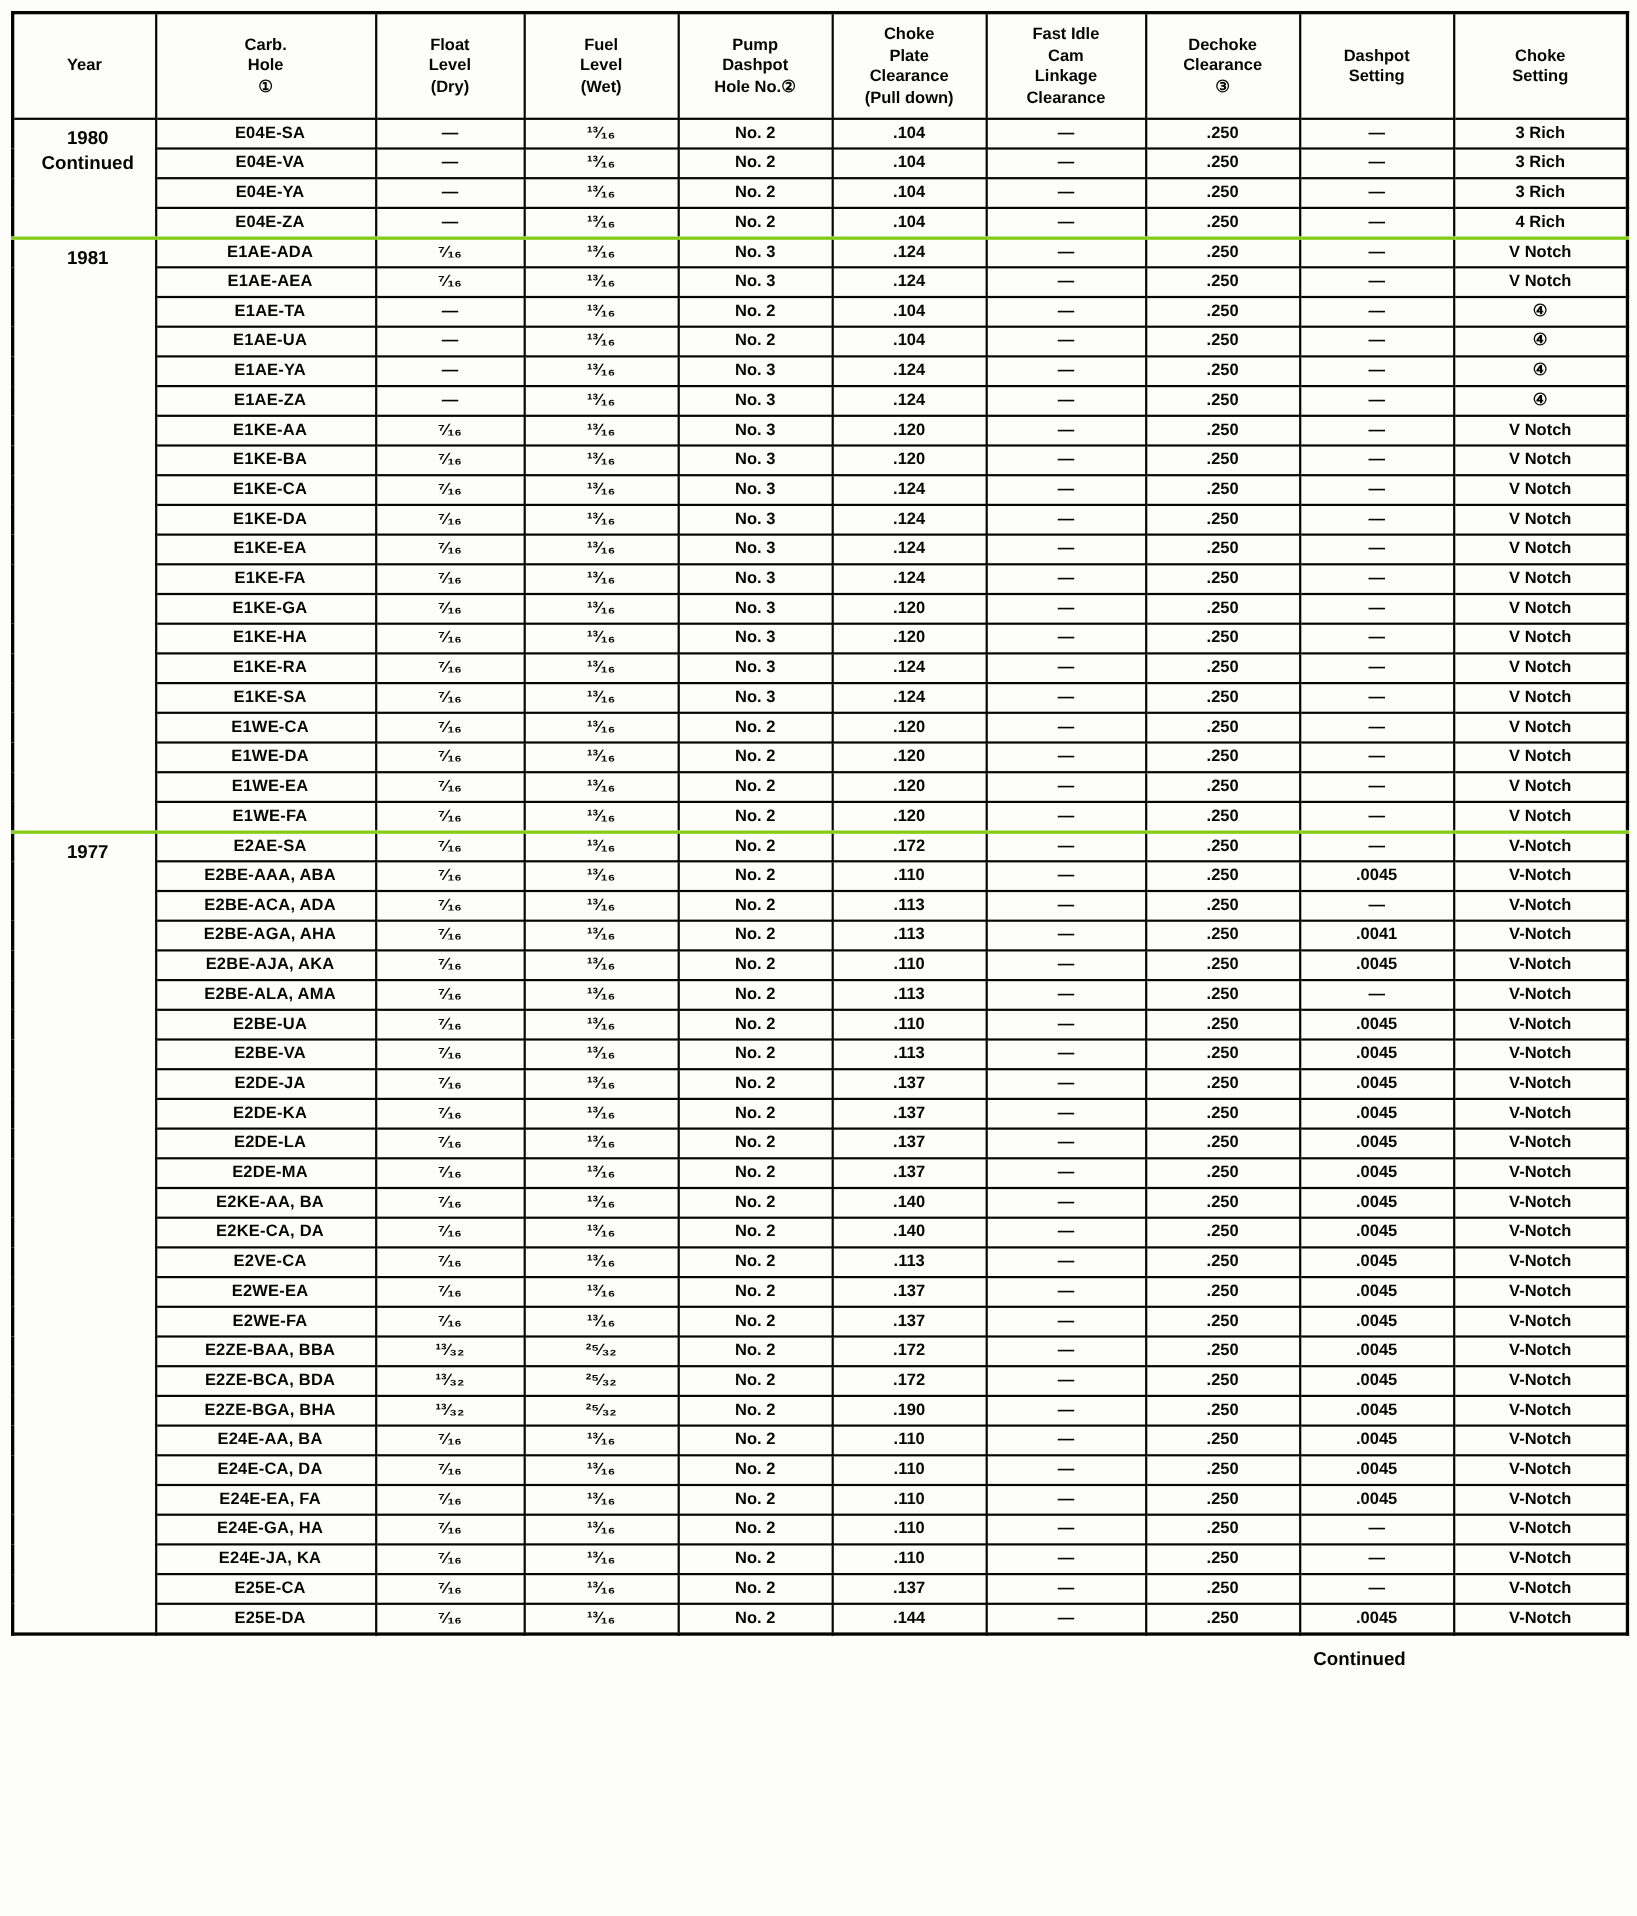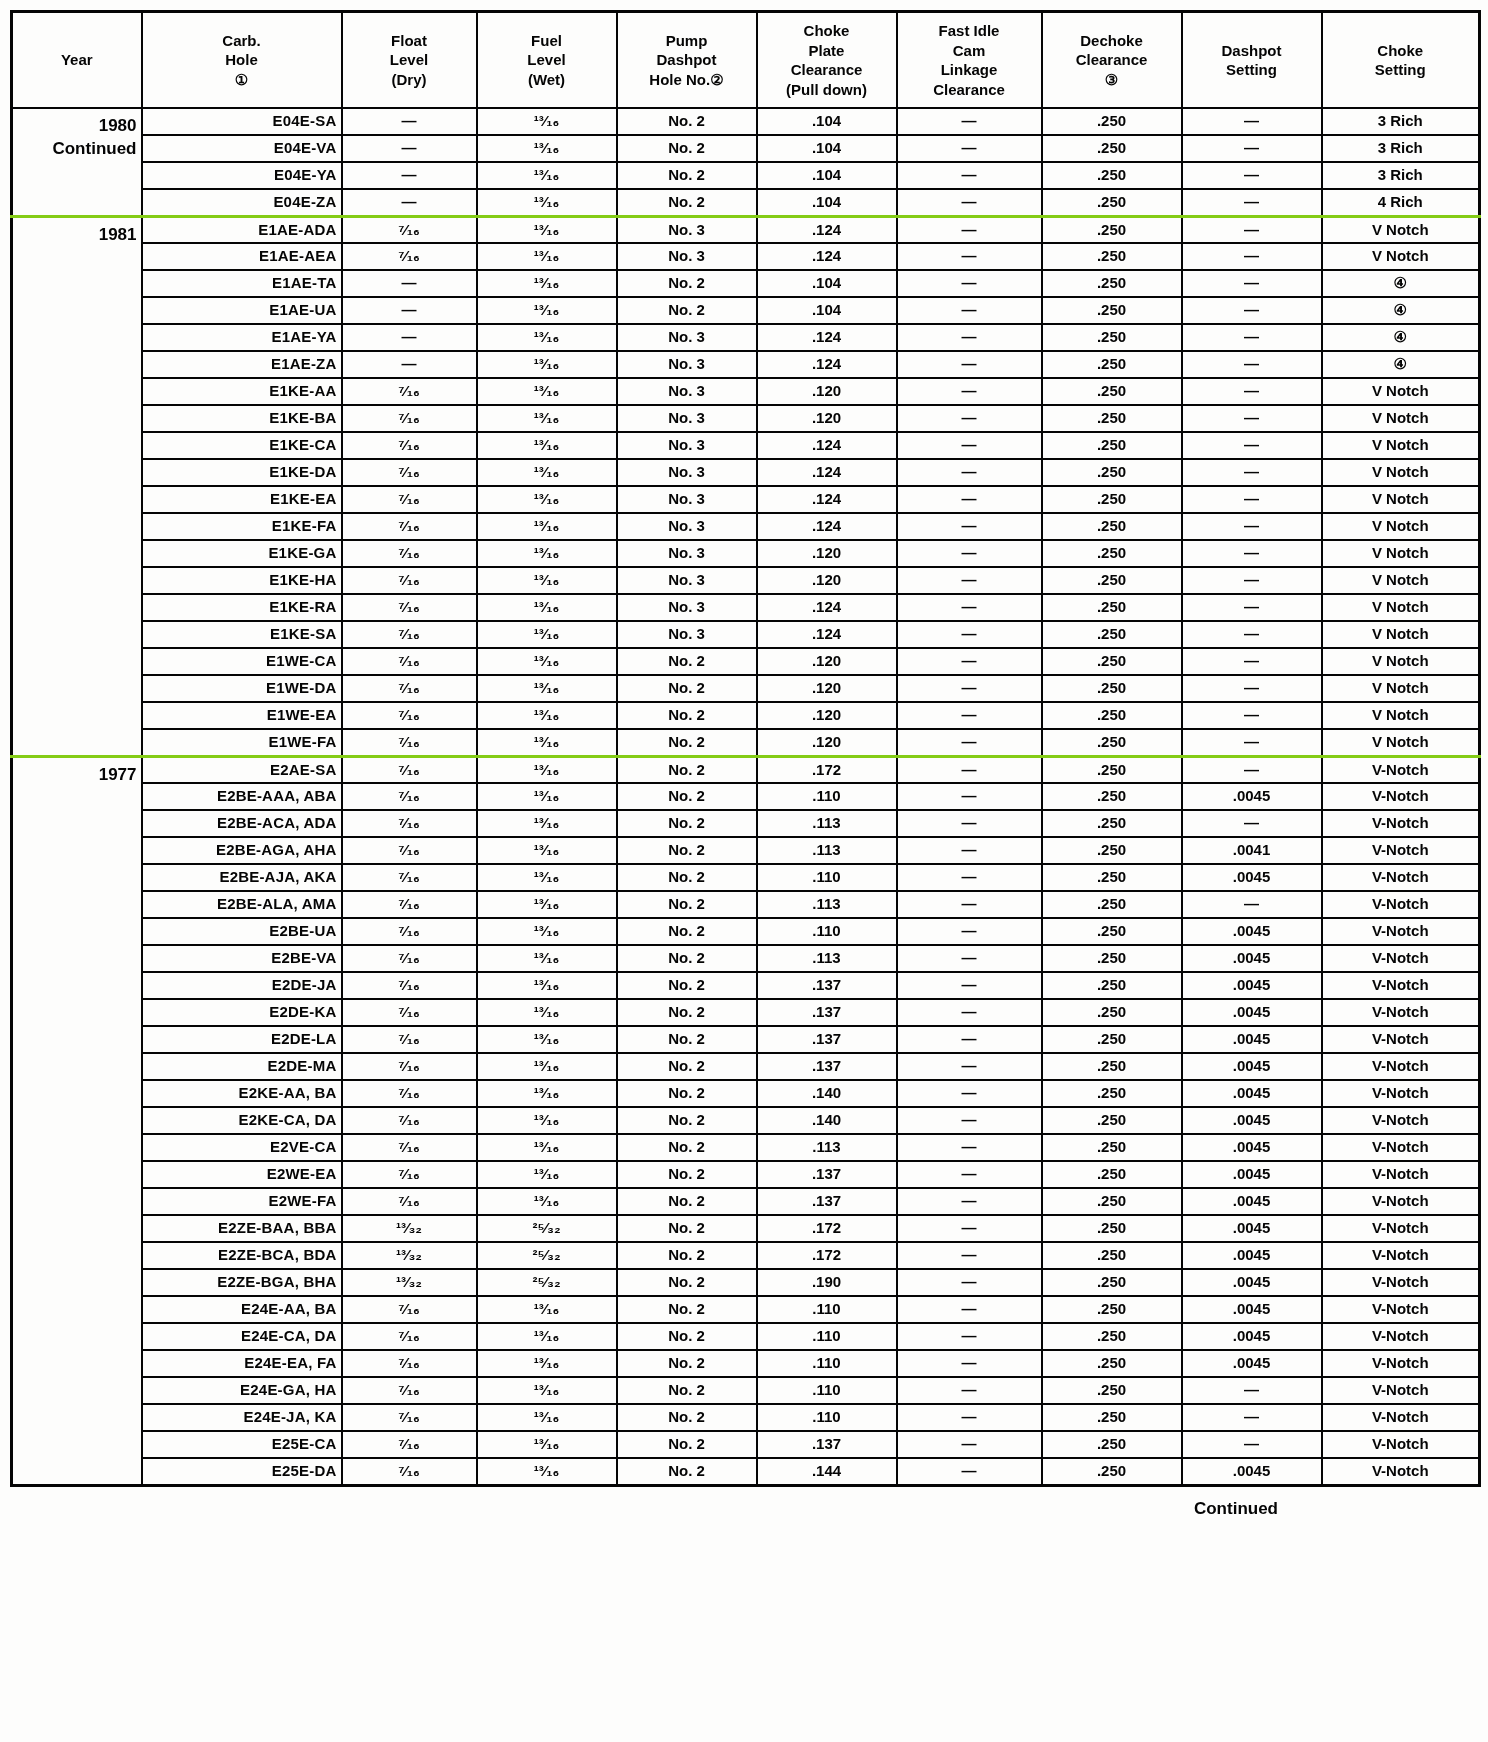--- a/index.html
+++ b/index.html
@@ -43,26 +43,26 @@
   }
   tbody td {
     font-size: 15px;
     font-weight: 700;
     text-align: center;
     height: 27px;
     padding: 1px 4px;
     line-height: 1.1;
   }
   tbody td.carb-model-cell {
-    text-align: right;
+    text-align: center;
     padding-left: 12px;
     letter-spacing: 0.2px;
   }
   tbody td.year-cell {
-    text-align: right;
+    text-align: center;
     vertical-align: top;
     padding: 6px 4px 0 10px;
     white-space: pre-line;
     font-size: 17px;
     line-height: 1.35;
   }
   tr.group-start td { border-top: 3px solid #84cc16; }
   .footer-continued {
     width: 1468px;
     margin-top: 12px;

